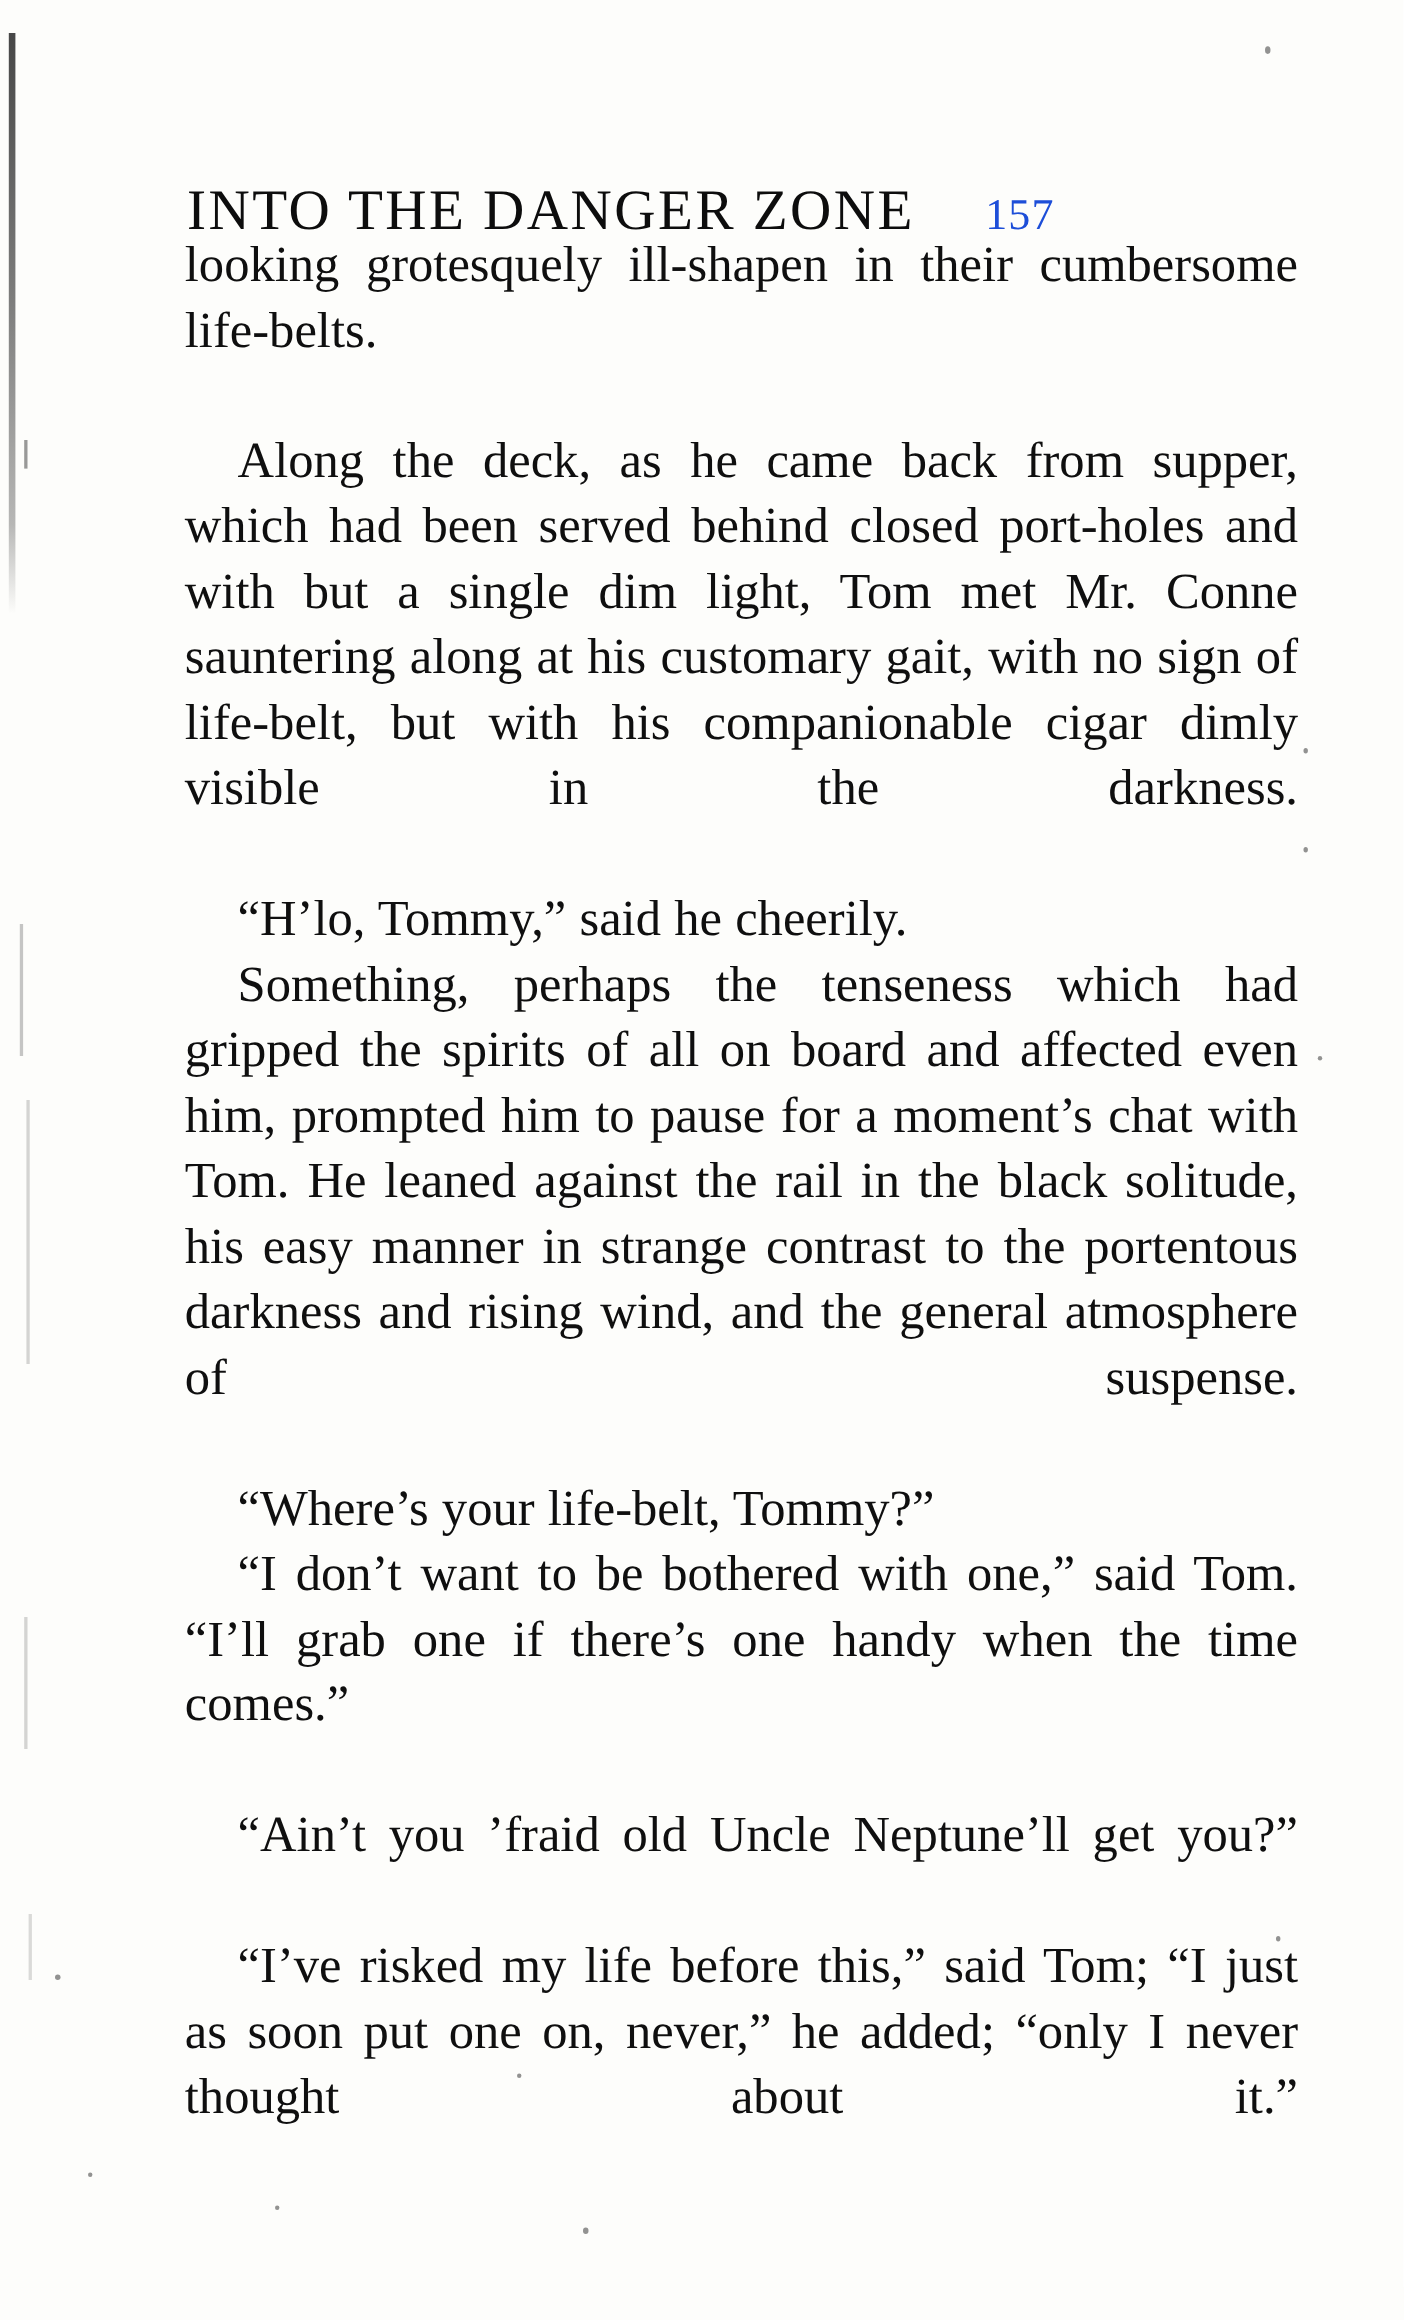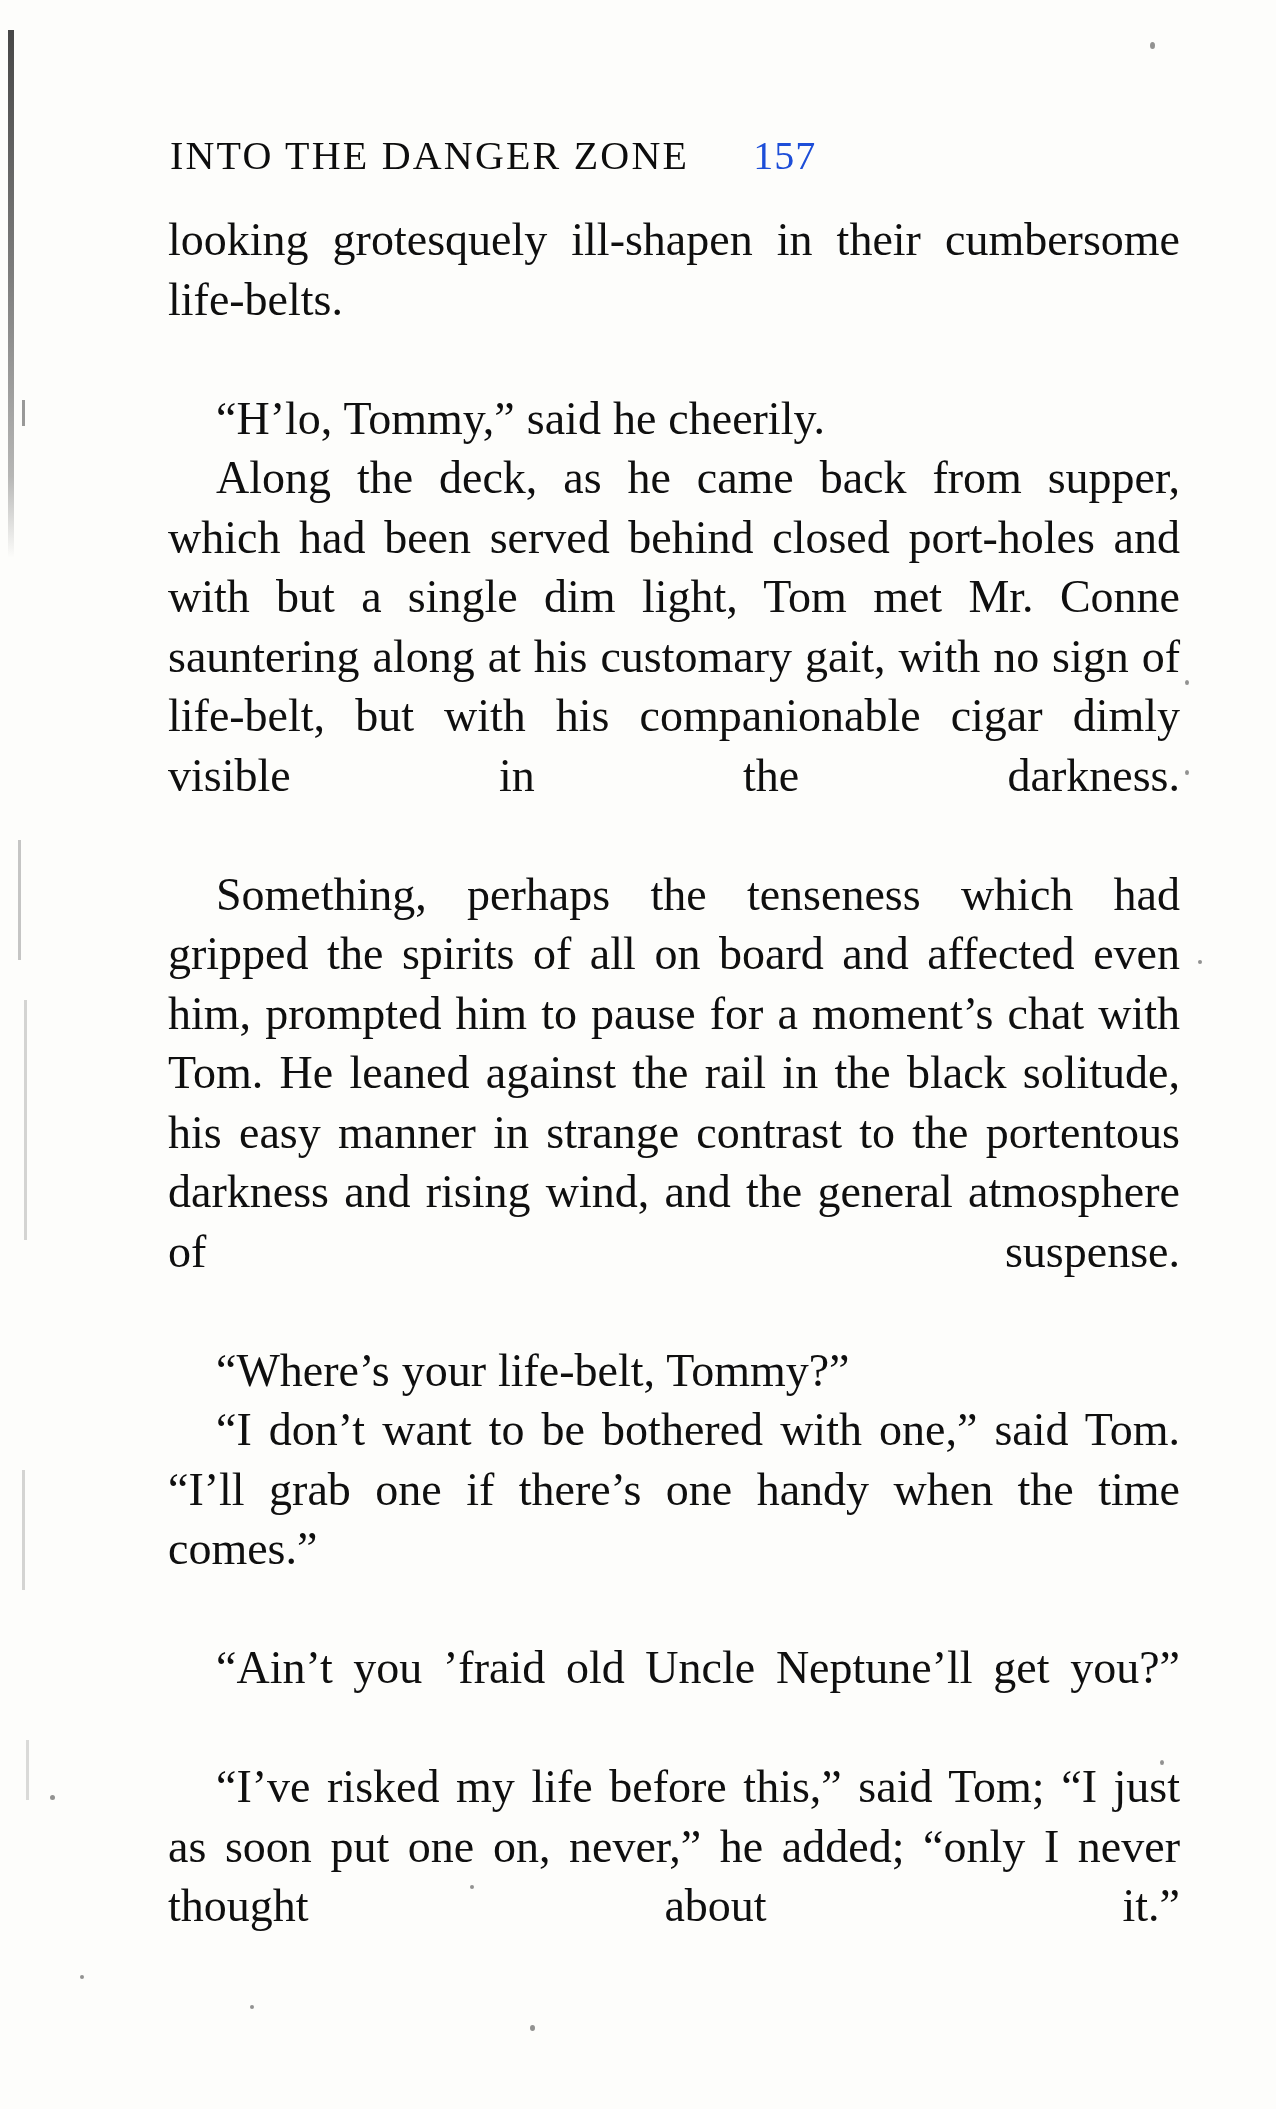--- a/index.html
+++ b/index.html
@@ -70,25 +70,26 @@
     position: absolute;
     left: 170px;
     top: 132px;
     width: 1010px;
     display: flex;
     align-items: baseline;
     justify-content: flex-start;
   }
   .head-title {
     font-family: "Liberation Serif", serif;
-    font-size: 40px;
+    font-size: 52px;
     letter-spacing: 2.2px;
     font-weight: 400;
     color: #0d0d0d;
     white-space: nowrap;
+    margin-top: 30px;
   }
   .page-number {
     font-family: "Liberation Serif", serif;
     font-size: 40px;
     letter-spacing: 1px;
     color: #1d4ed8;
     margin-left: 64px;
   }
 
   
@@ -142,22 +143,22 @@
   <div class="speck sp9"></div>
   <div class="speck sp10"></div>
 
   <div class="running-head">
     <span class="head-title">INTO THE DANGER ZONE</span>
     <span class="page-number">157</span>
   </div>
 
   <div class="text-block">
     <p class="para">looking grotesquely ill-shapen in their cumbersome life-belts.</p>
+    <p class="para indent">Along the deck, as he came back from supper, which had been served behind closed port-holes and with but a single dim light, Tom met Mr. Conne sauntering along at his customary gait, with no sign of life-belt, but with his companionable cigar dimly visible in the darkness.</p>
     <p class="para indent no-stretch">“H’lo, Tommy,” said he cheerily.</p>
-    <p class="para indent">Along the deck, as he came back from supper, which had been served behind closed port-holes and with but a single dim light, Tom met Mr. Conne sauntering along at his customary gait, with no sign of life-belt, but with his companionable cigar dimly visible in the darkness.</p>
     <p class="para indent">Something, perhaps the tenseness which had gripped the spirits of all on board and affected even him, prompted him to pause for a moment’s chat with Tom.  He leaned against the rail in the black solitude, his easy manner in strange contrast to the portentous darkness and rising wind, and the general atmosphere of suspense.</p>
     <p class="para indent no-stretch">“Where’s your life-belt, Tommy?”</p>
     <p class="para indent">“I don’t want to be bothered with one,” said Tom.  “I’ll grab one if there’s one handy when the time comes.”</p>
     <p class="para indent">“Ain’t you ’fraid old Uncle Neptune’ll get you?”</p>
     <p class="para indent">“I’ve risked my life before this,” said Tom; “I just as soon put one on, never,” he added; “only I never thought about it.”</p>
   </div>
 
 </div>
 
 </body></html>

